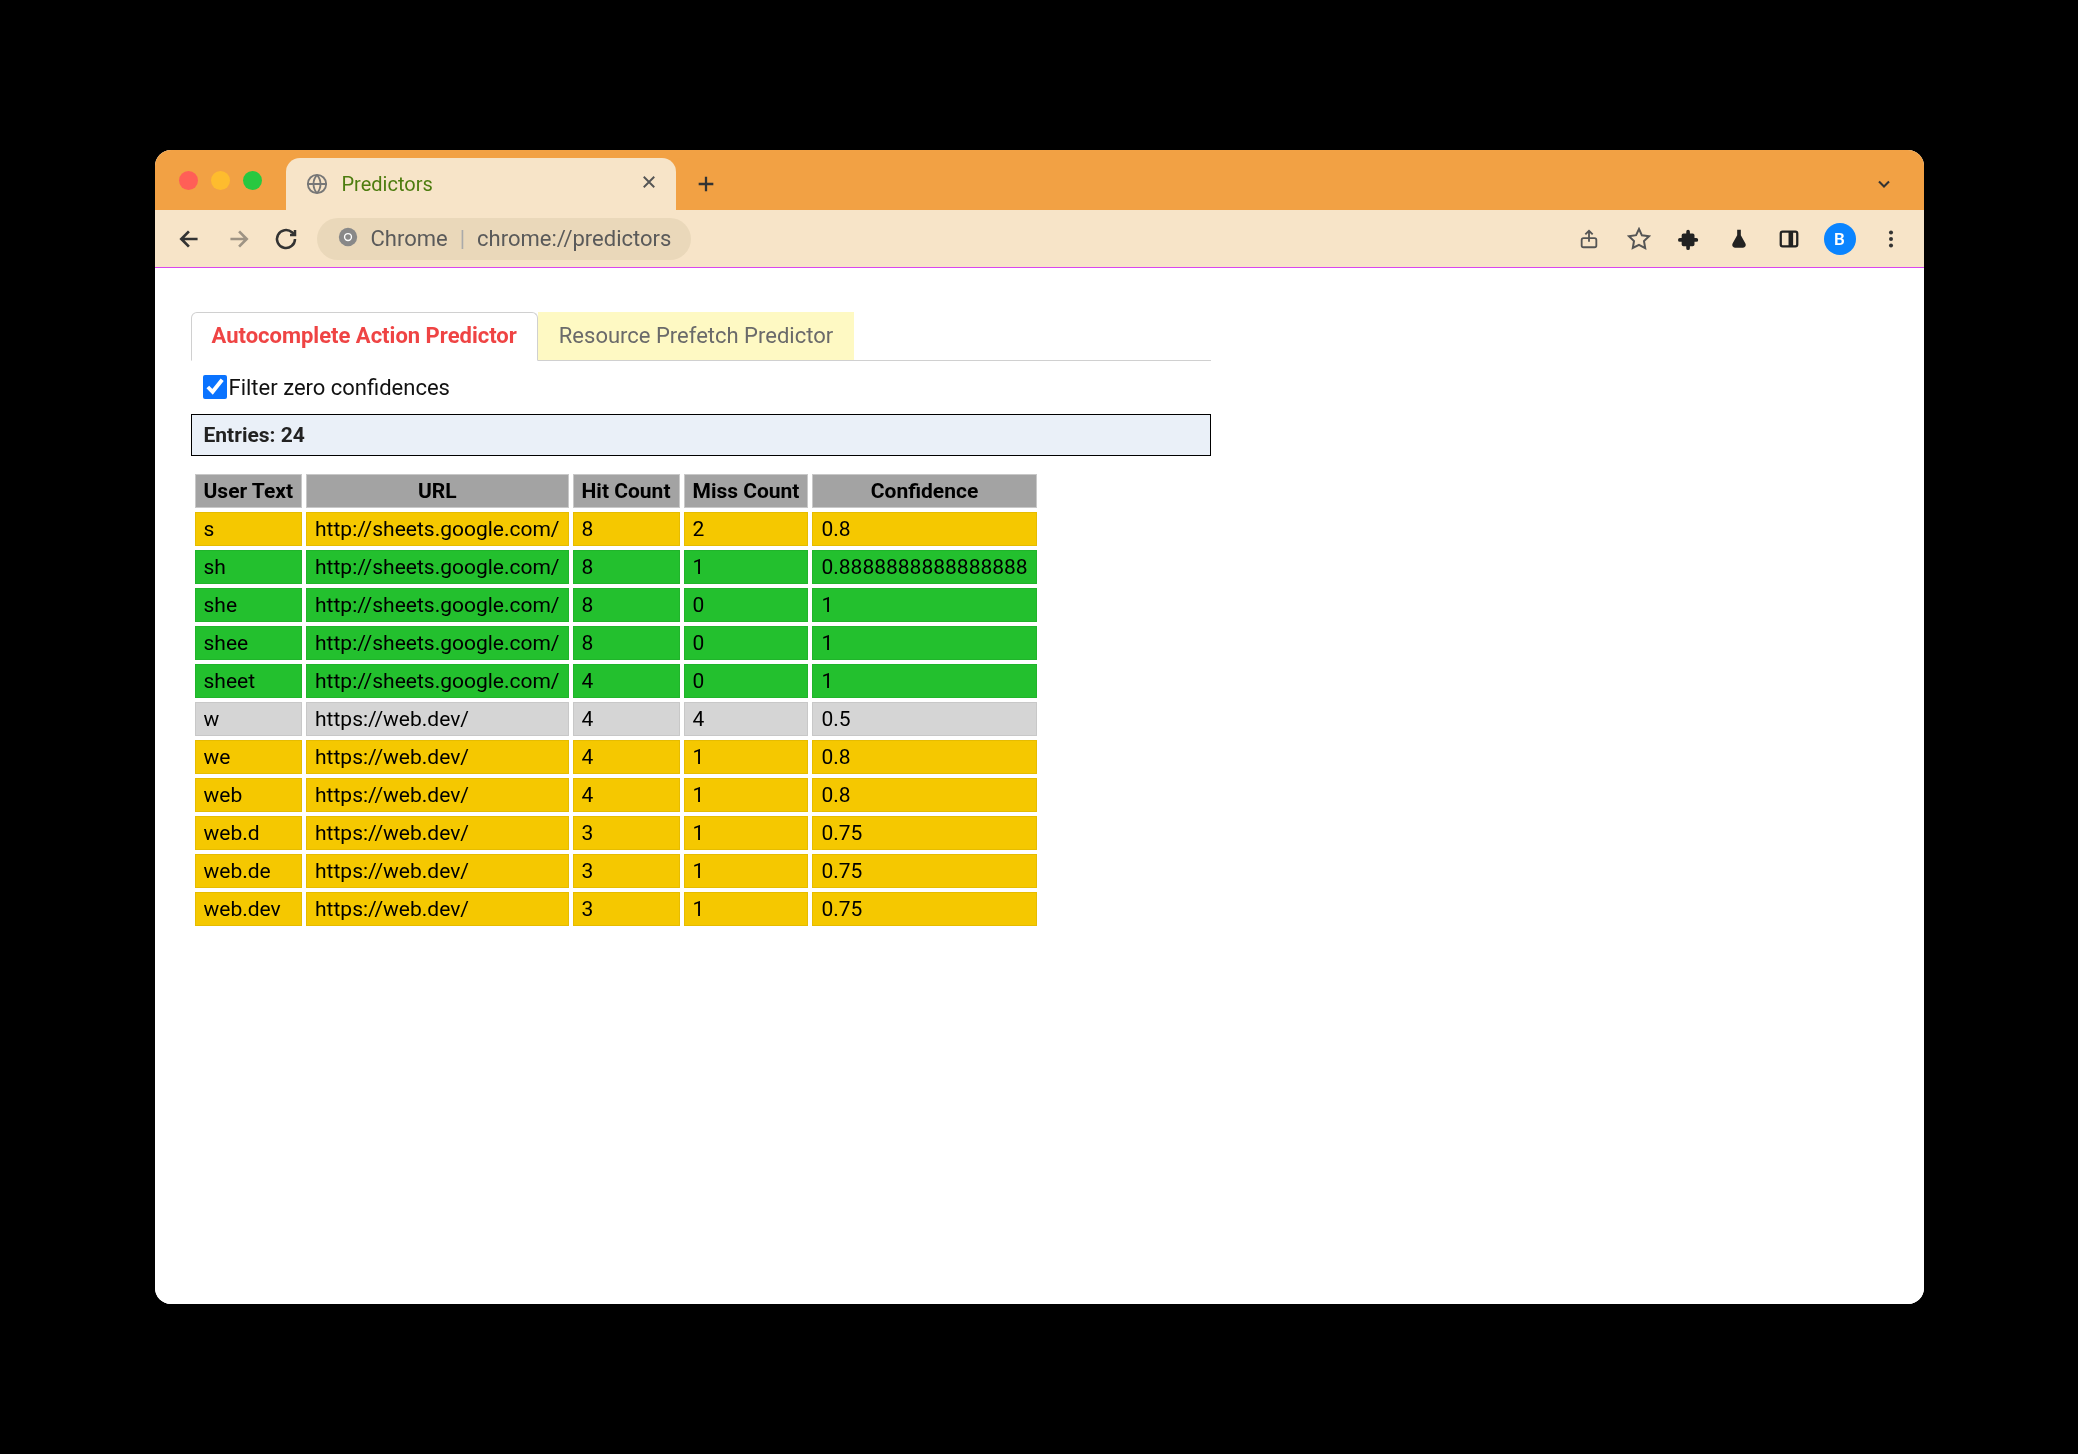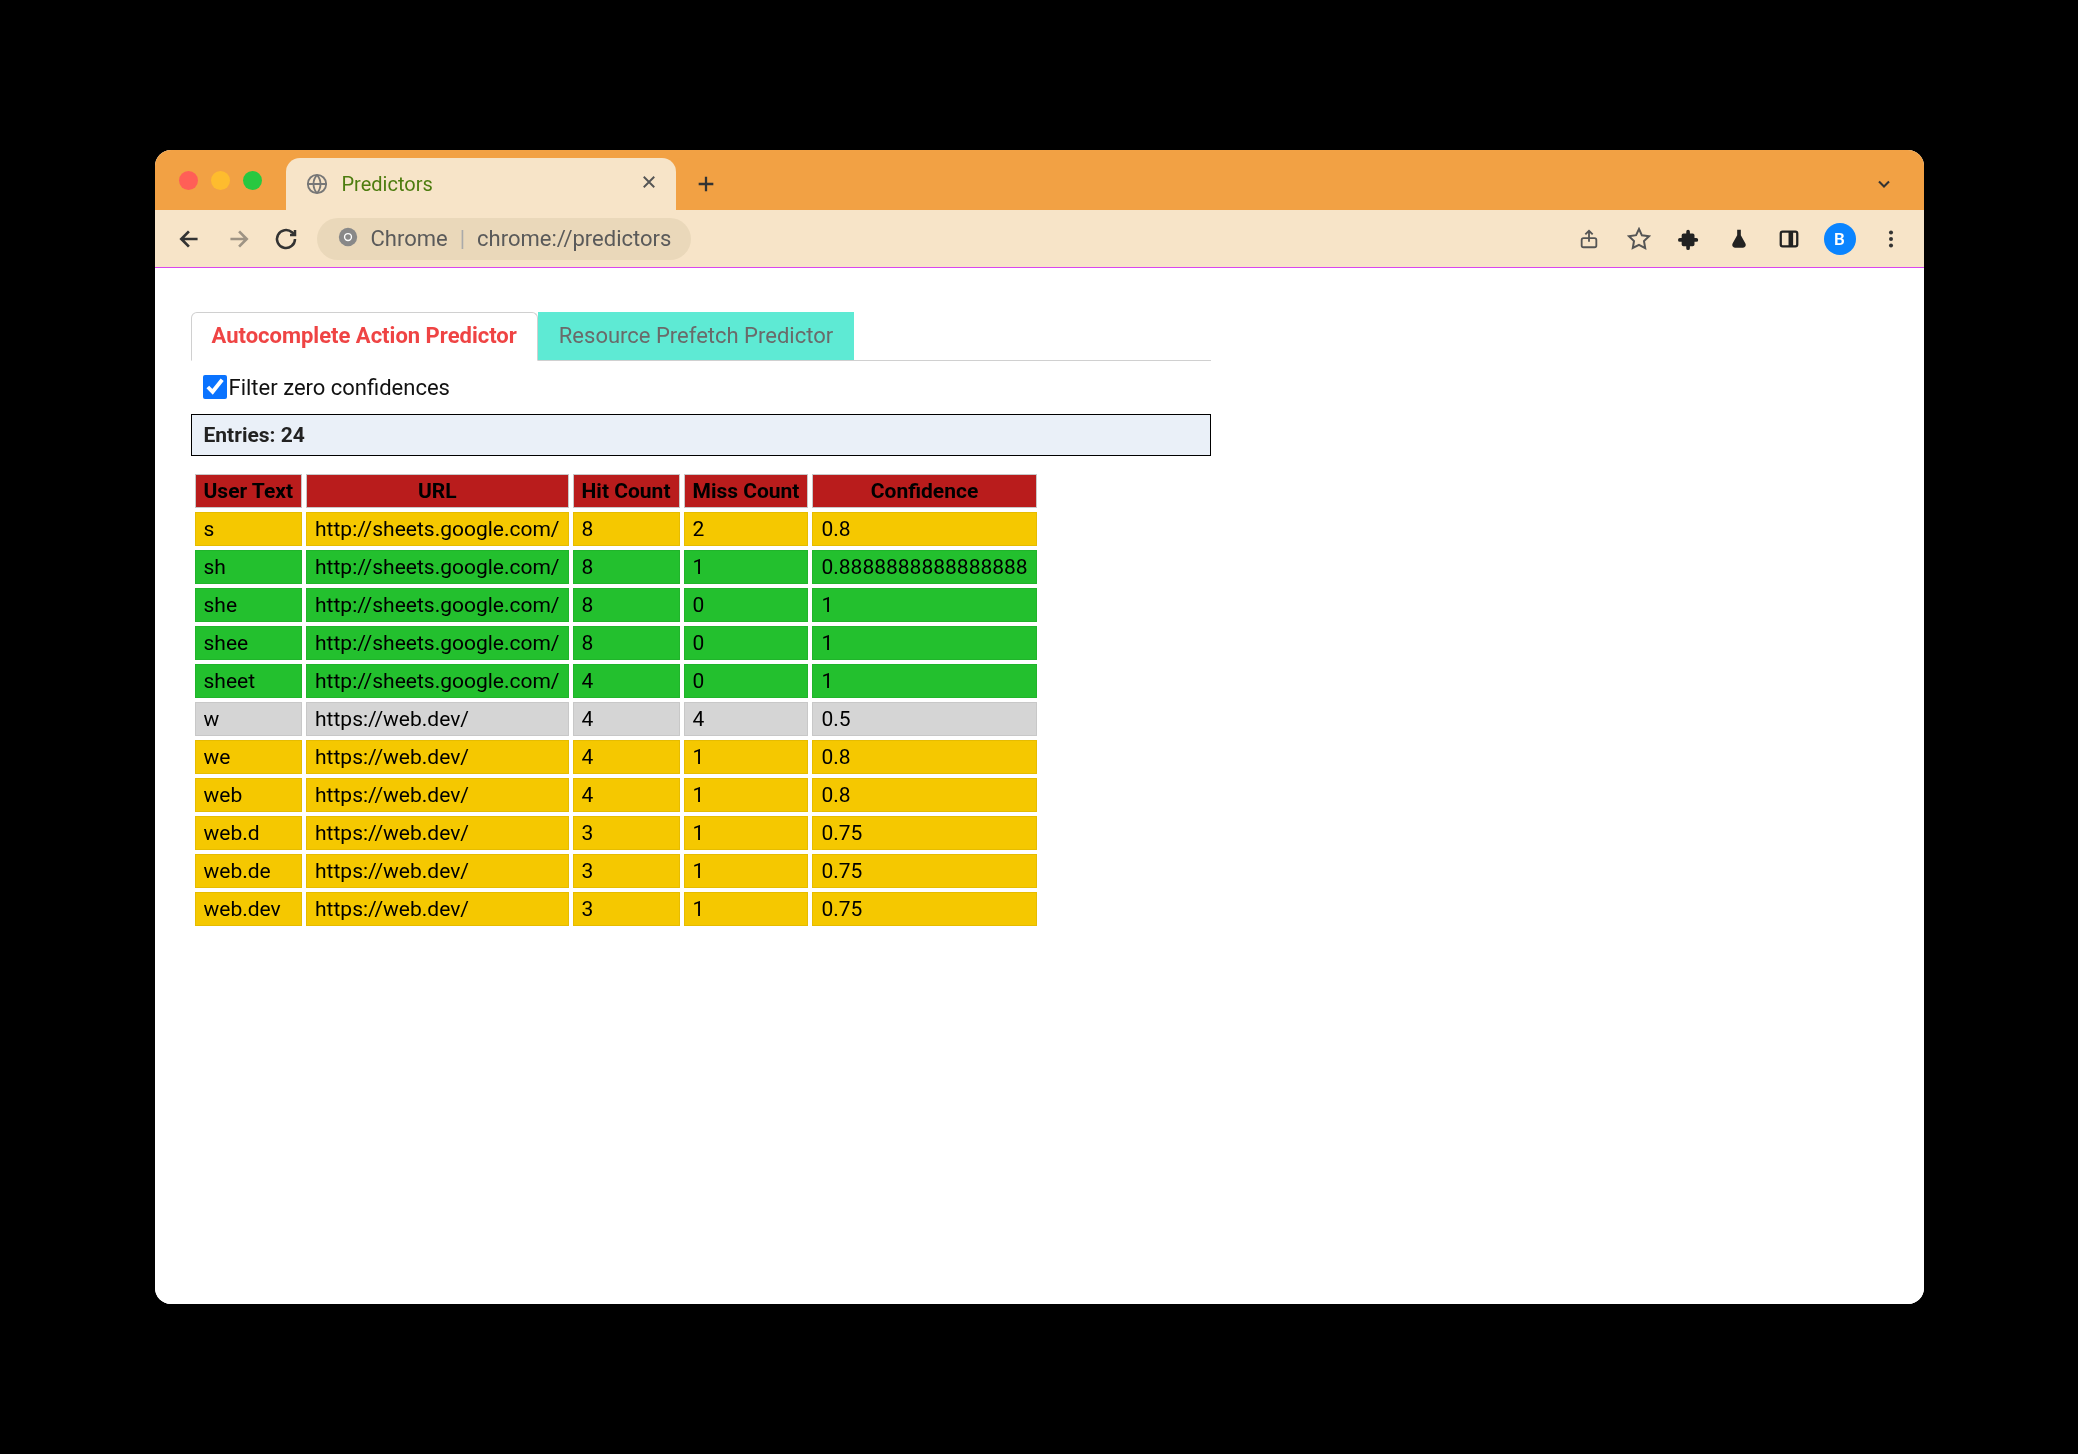--- a/index.html
+++ b/index.html
@@ -26,30 +26,30 @@
     .omnibox .divider { color:#aaa; font-size:22px; }
     .omnibox .url { font-size:22px; color:#5a5a5a; }
     .toolbar .spacer { flex:1; }
     .toolbar-icons { display:flex; align-items:center; gap:20px; }
     .ic { width:30px; height:30px; display:flex; align-items:center; justify-content:center; color:#333; }
     .avatar { width:32px; height:32px; border-radius:50%; background:#0a84ff; color:#fff; display:flex; align-items:center; justify-content:center; font-size:17px; font-weight:600; }
     
     .content { flex:1; background:#fff; padding: 44px 36px; overflow:auto; }
     .wrapper { width: 1020px; }
     .tabs-container { border-bottom:1px solid #d0d0d0; display:flex; }
-    .page-tab { padding: 10px 20px 12px 20px; font-size:22px; color:#6a6a6a; border:1px solid transparent; border-bottom:none; background:#5eead4; cursor:pointer; }
+    .page-tab { padding: 10px 20px 12px 20px; font-size:22px; color:#6a6a6a; border:1px solid transparent; border-bottom:none; background:#fef9c3; cursor:pointer; }
     .page-tab:first-child { border-top-left-radius:6px; }
     .page-tab.active { background:#fff; color:#ef4444; font-weight:700; border:1px solid #d0d0d0; border-bottom:1px solid #fff; margin-bottom:-1px; border-top-left-radius:6px; border-top-right-radius:6px; }
     .page-tab.inactive { }
     .filter-row { display:flex; align-items:flex-start; gap:2px; padding: 14px 12px; }
     .filter-row input[type=checkbox] { width:24px; height:24px; accent-color:#0a73ff; }
     .filter-row label { font-size:22px; color:#111; }
     .entries-bar { border:1px solid #000000; background:#eaf0f8; padding: 8px 12px; font-size:21px; font-weight:700; color:#222; margin: 0 0 14px 0; }
     table.data { border-collapse: separate; border-spacing: 4px; font-size:21px; }
-    table.data th { background:#b91c1c; border:1px solid #c8c8c8; padding: 4px 8px; font-weight:700; text-align:center; }
+    table.data th { background:#a3a3a3; border:1px solid #c8c8c8; padding: 4px 8px; font-weight:700; text-align:center; }
     table.data td { border:1px solid rgba(0,0,0,0.06); padding: 4px 8px; }
     tr.row-yellow td { background:#f5c800; }
     tr.row-green td { background:#23c02e; }
     tr.row-grey td { background:#d5d5d5; }
   </style>
 </head>
 <body>
 
 <div class="window">
   <div class="tab-strip">

